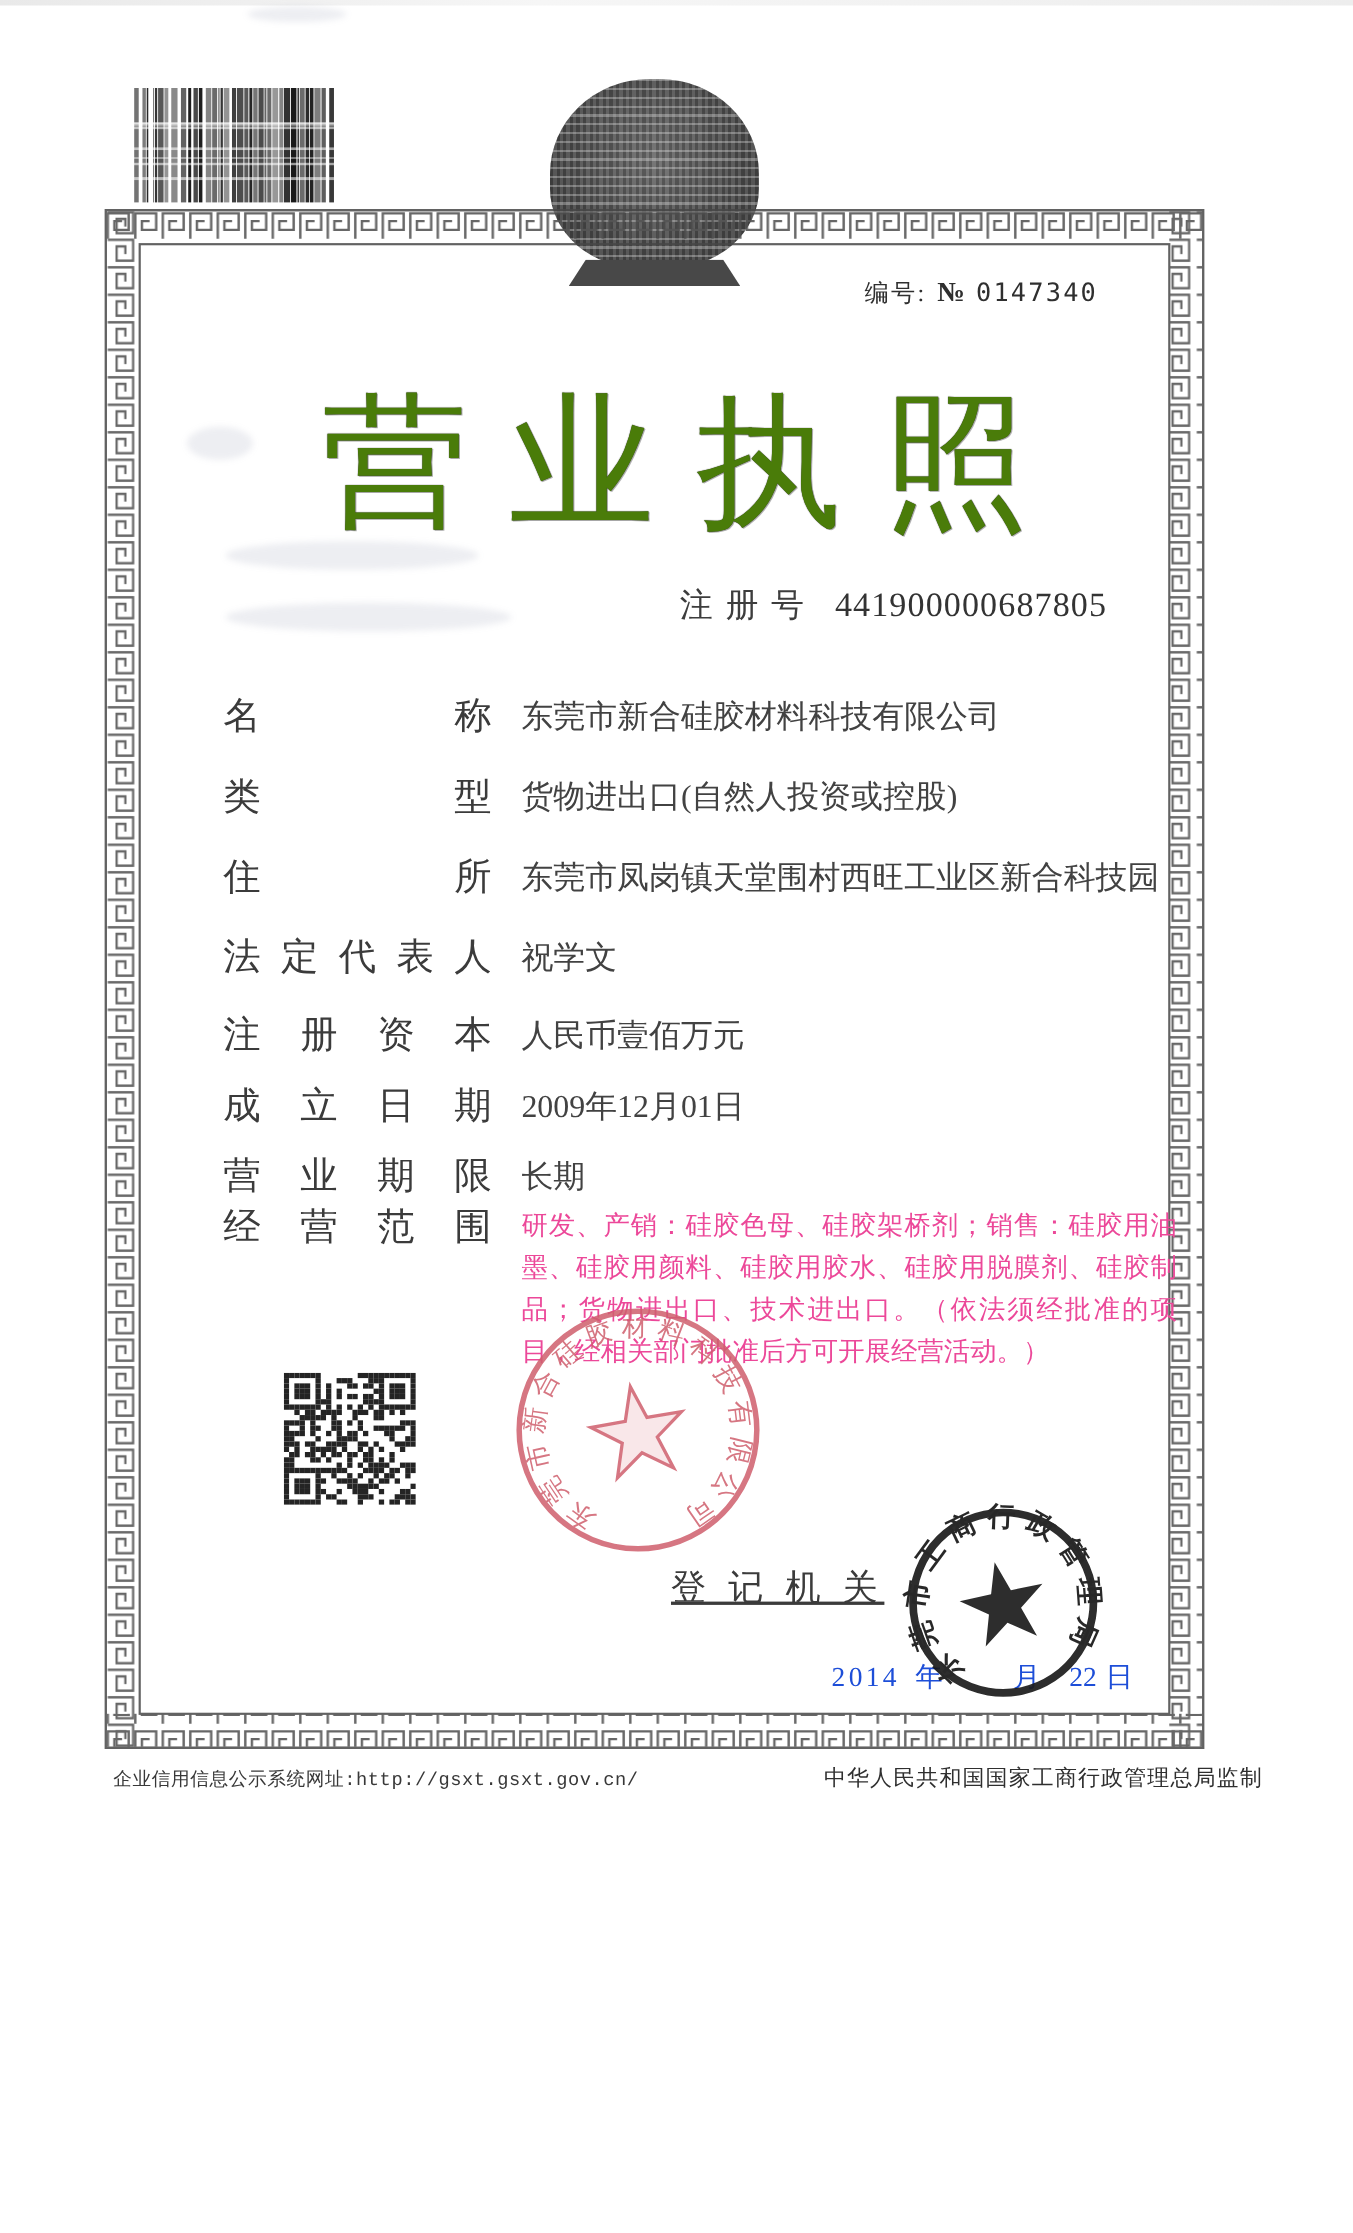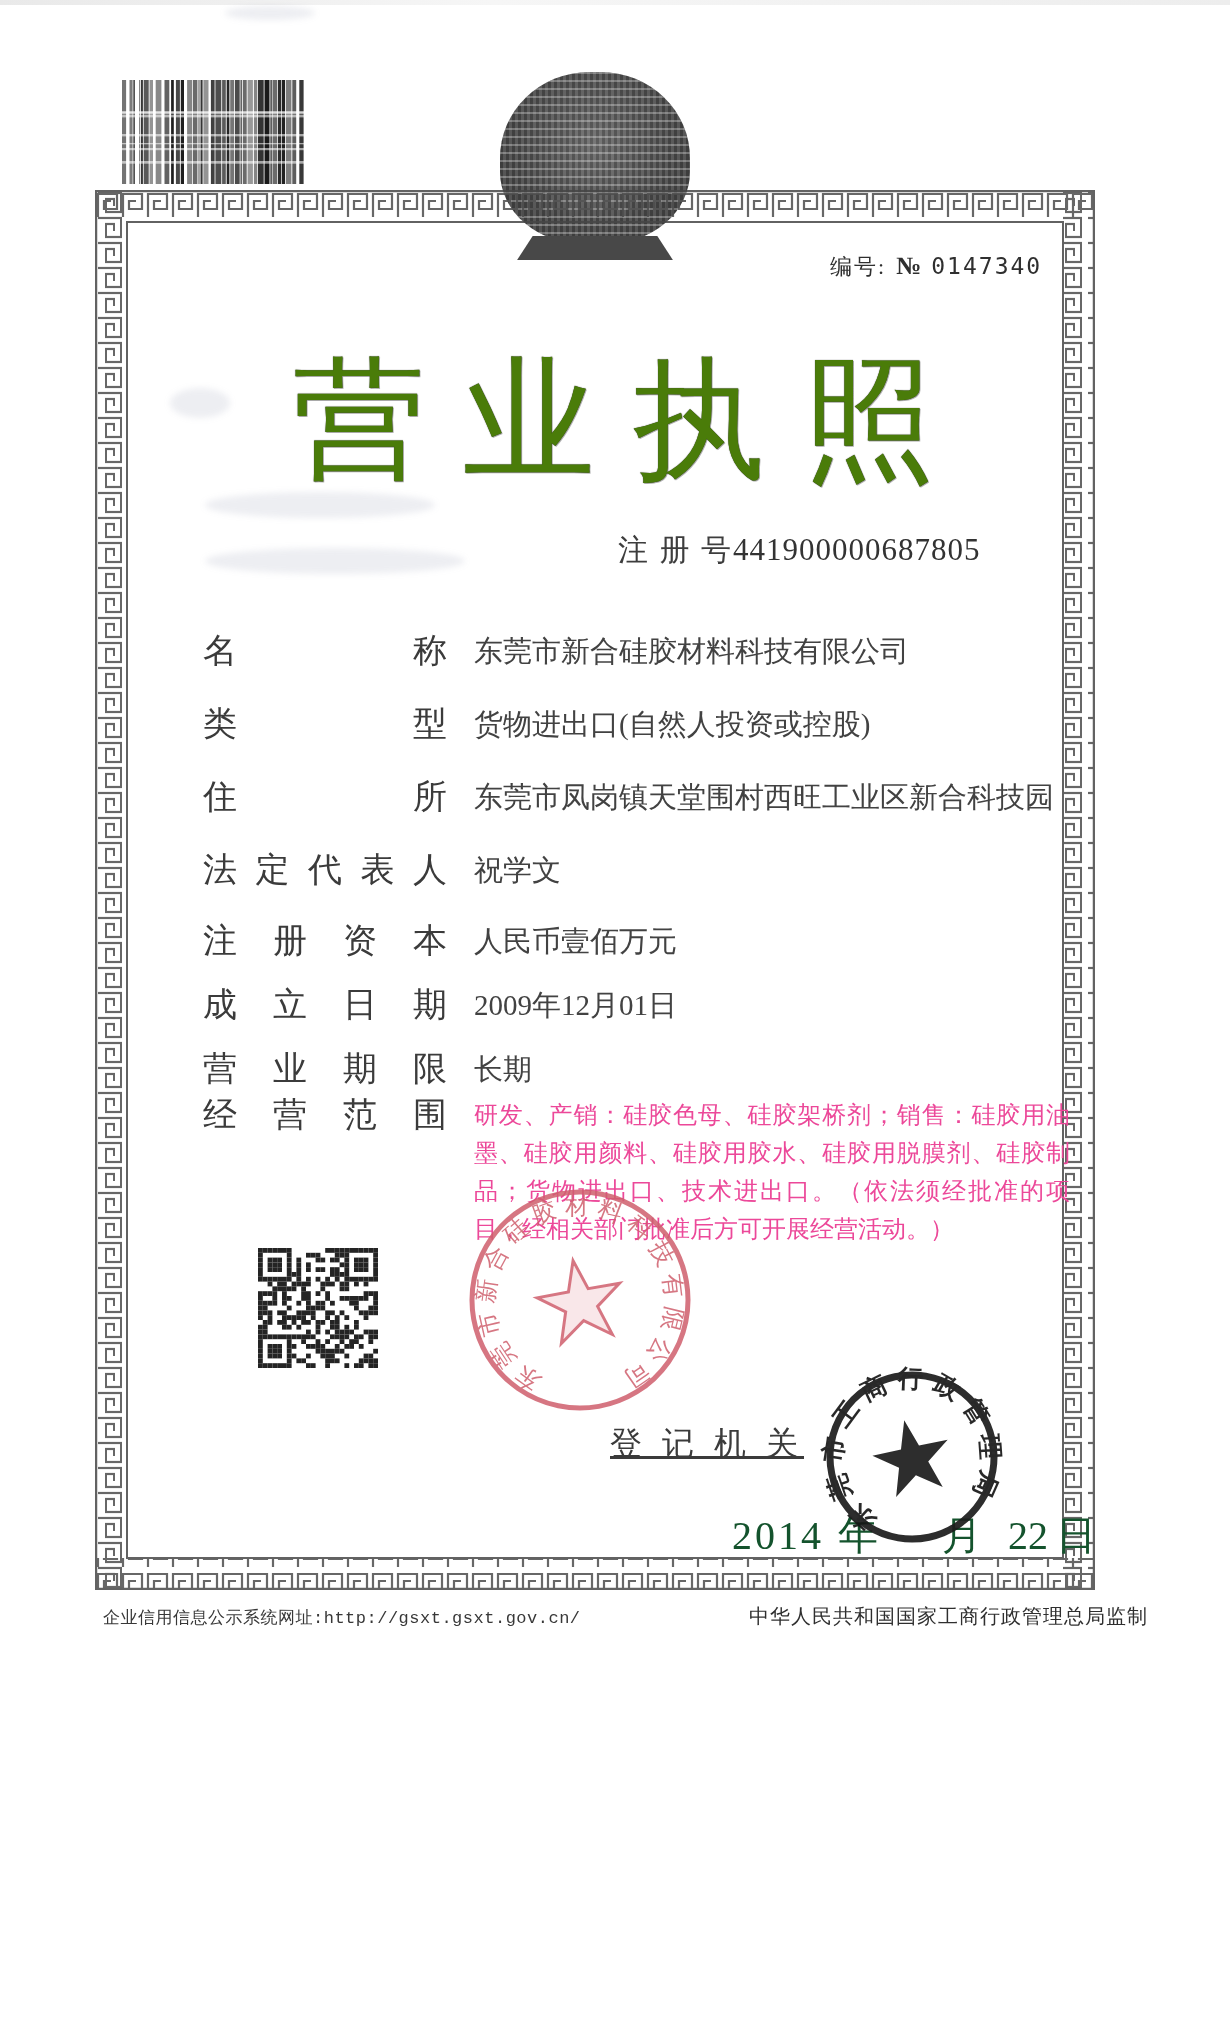--- a/index.html
+++ b/index.html
@@ -22,32 +22,32 @@
   .emblem::before{content:"";position:absolute;inset:0;border-radius:inherit;
     background:repeating-linear-gradient(180deg,rgba(255,255,255,.30) 0 2px,rgba(255,255,255,0) 2px 8px),
                repeating-linear-gradient(90deg,rgba(0,0,0,.14) 0 3px,rgba(255,255,255,.09) 3px 6px);}
   .emblem::after{content:"";position:absolute;left:9%;bottom:-16px;width:82%;height:24px;
     background:#454545;clip-path:polygon(10% 0,90% 0,100% 100%,0 100%);filter:blur(.6px);}
 
   
   .frame{left:95px;top:190px;width:1000px;height:1400px;opacity:.85;}
 
   
-  .serial{left:830px;top:252px;display:flex;align-items:baseline;gap:10px;color:#2f2f2f;}
+  .serial{left:786px;top:252px;display:flex;align-items:baseline;gap:10px;color:#2f2f2f;}
   .serial .lbl{font-size:22px;letter-spacing:2px;}
   .serial .nosym{font-size:25px;font-weight:700;}
   .serial .num{font-family:"DejaVu Sans Mono",monospace;font-size:23px;letter-spacing:2px;}
 
   
   .title{left:293px;top:348px;font-size:132px;line-height:1.1;font-weight:400;
          letter-spacing:38px;color:#4d7c0f;white-space:nowrap;
          text-shadow:0 0 1px #1e1e1e,1px 1px 0 rgba(60,60,60,.35);filter:contrast(1.05);}
 
   
-  .regline{left:618px;top:530px;display:flex;align-items:baseline;}
+  .regline{left:618px;top:530px;display:flex;align-items:baseline;gap:26px;}
   .regline .lbl{font-size:30px;color:#3d3d3d;letter-spacing:2px;}
   .regline .val{font-size:31px;color:#333;letter-spacing:1px;}
 
   
   .field-row{position:absolute;left:203px;width:880px;}
   .field-label{position:absolute;left:0;top:0;width:244px;font-size:34px;color:#3b3b3b;font-weight:500;}
   [data-justify]{display:flex;justify-content:space-between;}
   .field-value{position:absolute;left:271px;top:4px;font-size:29px;color:#424242;white-space:nowrap;}
   .field-value.scope{font-size:24px;line-height:38px;width:596px;white-space:normal;
                      text-align:justify;font-weight:500;color:#ec4899;}
@@ -55,21 +55,21 @@
   
   .qr{left:258px;top:1248px;width:120px;height:120px;filter:blur(.3px);}
 
   
   .seal{pointer-events:none;}
   .seal-red{left:458px;top:1178px;opacity:.85;filter:blur(.4px);}
   .seal-black{left:807px;top:1352px;opacity:.92;filter:blur(.3px);}
 
   
   .registrar{left:610px;top:1422px;font-size:32px;color:#3b3b3b;letter-spacing:6px;font-weight:500;text-decoration:underline;}
-  .dateline{left:732px;top:1488px;display:flex;align-items:baseline;font-size:40px;color:#14532d;}
+  .dateline{left:756px;top:1488px;display:flex;align-items:baseline;font-size:25px;color:#1d4ed8;}
   .dateline .y{letter-spacing:3px;}
   .dateline .u1{margin-left:14px;}
   .dateline .u2{margin-left:64px;}
   .dateline .d{margin-left:26px;margin-top:24px;}
   .dateline .u3{margin-left:8px;}
 
   
   .footer-left{left:103px;top:1606px;font-size:17px;color:#383838;
                font-family:"Liberation Mono",monospace;letter-spacing:.5px;}
   .footer-right{left:705px;top:1603px;font-size:20px;color:#2f2f2f;font-weight:500;letter-spacing:1px;margin-left:44px;}

